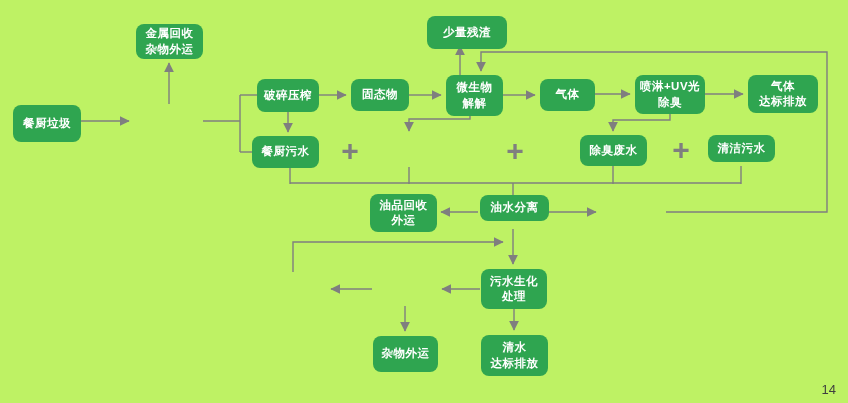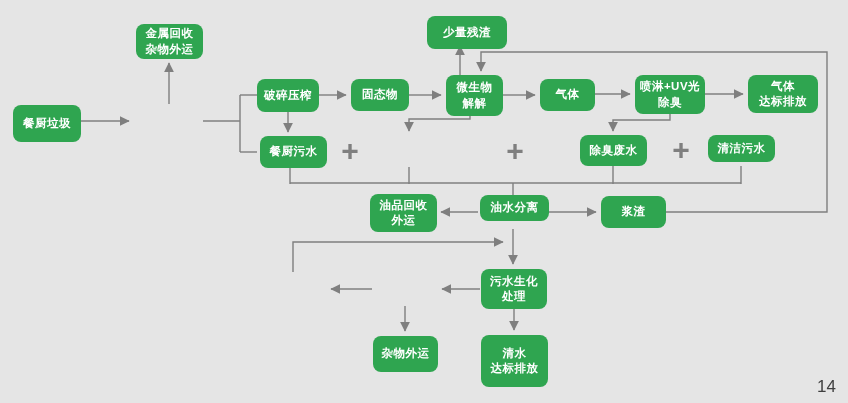--- a/index.html
+++ b/index.html
@@ -3,38 +3,38 @@
 <meta charset="utf-8">
 <style>
   :root{
     --box-fill:#2fa550;
     --box-text:#ffffff;
     --connector:#7f7f7f;
     --page-num:#3f3f3f;
   }
   html,body{margin:0;padding:0;background:#ffffff;}
   #stage{
-    position:relative;width:848px;height:403px;background:#e5e5e5;
+    position:relative;width:848px;height:403px;background:#bef264;
     font-family:"Liberation Sans","DejaVu Sans",sans-serif;overflow:hidden;
   }
   #wires{position:absolute;left:0;top:0;width:848px;height:403px;}
   #wires line,#wires polyline{stroke:var(--connector);stroke-width:1.4;fill:none;}
   .node{
     position:absolute;background:var(--box-fill);color:var(--box-text);
     border-radius:8px;display:flex;flex-direction:column;align-items:center;
     justify-content:center;text-align:center;font-size:11.5px;font-weight:700;
     line-height:1.32;letter-spacing:0.5px;
   }
   .plus{
     position:absolute;transform:translate(-50%,-50%);color:var(--connector);
     font-size:30px;font-weight:700;line-height:1;
   }
   .page-number{
     position:absolute;right:12px;bottom:6px;color:var(--page-num);
-    font-size:17px;
+    font-size:13px;
   }
 </style>
 </head>
 <body>
 
 <div id="stage">
 
   <svg id="wires" viewBox="0 0 848 403" xmlns="http://www.w3.org/2000/svg">
     <defs>
       <marker id="arr" markerWidth="8" markerHeight="8" refX="6.5" refY="3.5" orient="auto">
@@ -121,51 +121,48 @@
   </div>
   <div class="node" style="left:635px;top:75px;width:70px;height:39px">
     <span>喷淋+UV光</span>
     <span>除臭</span>
   </div>
   <div class="node" style="left:748px;top:75px;width:70px;height:38px">
     <span>气体</span>
     <span>达标排放</span>
   </div>
 
-  <div class="node" style="left:260px;top:136px;width:67px;height:32px">
+  <div class="node" style="left:252px;top:136px;width:67px;height:32px">
     <span>餐厨污水</span>
   </div>
   <div class="plus" style="left:350px;top:151px">+</div>
   <div class="plus" style="left:515px;top:151px">+</div>
   <div class="node" style="left:580px;top:135px;width:67px;height:31px">
     <span>除臭废水</span>
   </div>
   <div class="plus" style="left:681px;top:150px">+</div>
   <div class="node" style="left:708px;top:135px;width:67px;height:27px">
     <span>清洁污水</span>
   </div>
 
   <div class="node" style="left:370px;top:194px;width:67px;height:38px">
     <span>油品回收</span>
     <span>外运</span>
   </div>
   <div class="node" style="left:480px;top:195px;width:69px;height:26px">
     <span>油水分离</span>
   </div>
-  <div class="node" style="left:601px;top:196px;width:65px;height:32px">
-    <span>浆渣</span>
-  </div>
 
   <div class="node" style="left:481px;top:269px;width:66px;height:40px">
     <span>污水生化</span>
     <span>处理</span>
   </div>
 
   <div class="node" style="left:373px;top:336px;width:65px;height:36px">
     <span>杂物外运</span>
   </div>
-  <div class="node" style="left:481px;top:335px;width:67px;height:52px">
+  <div class="node" style="left:481px;top:335px;width:67px;height:41px">
     <span>清水</span>
     <span>达标排放</span>
   </div>
 
   <div class="page-number">14</div>
 </div>
 
 </body></html>

